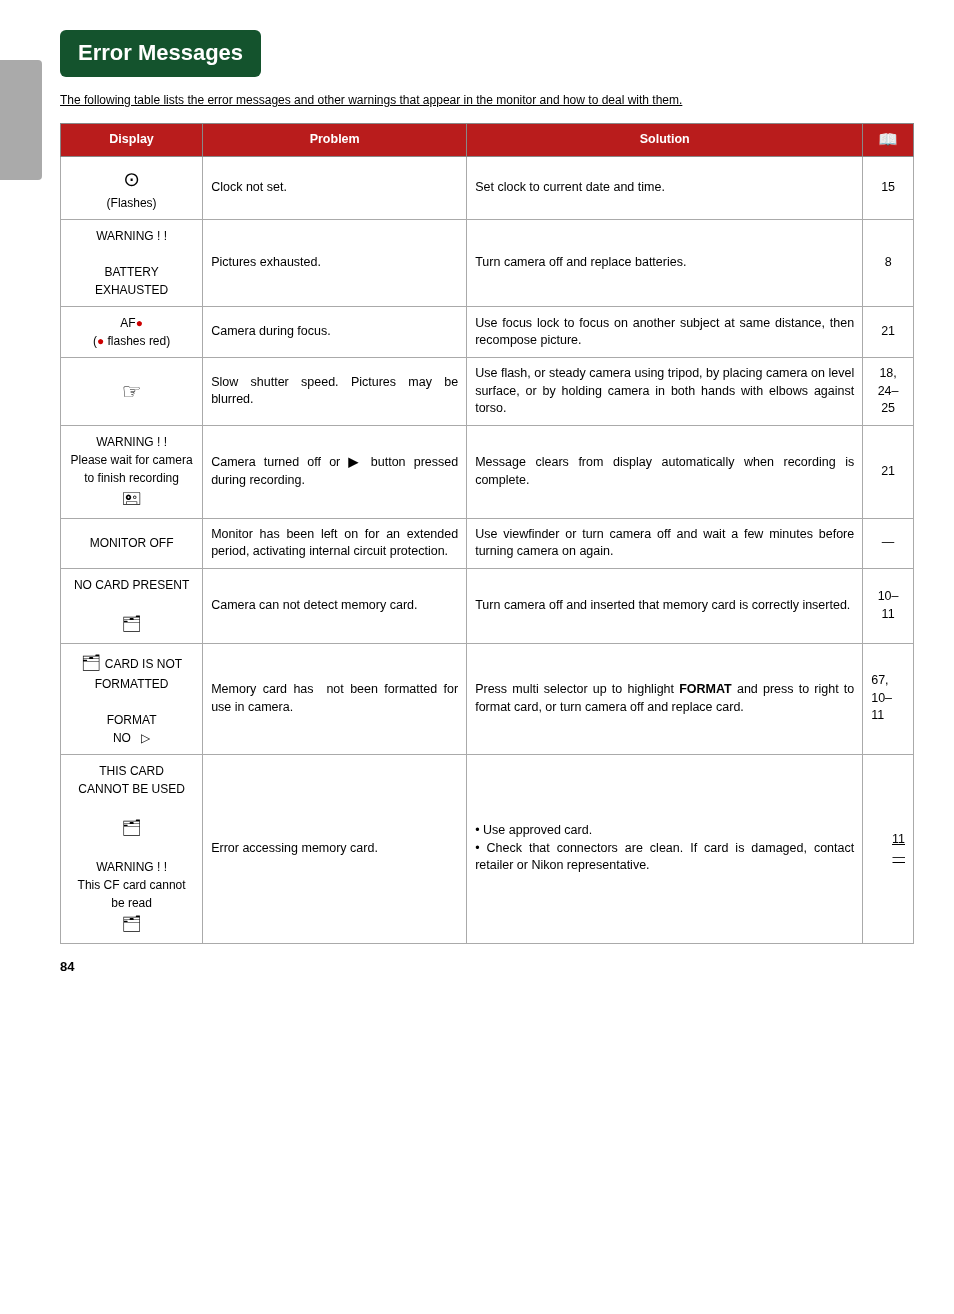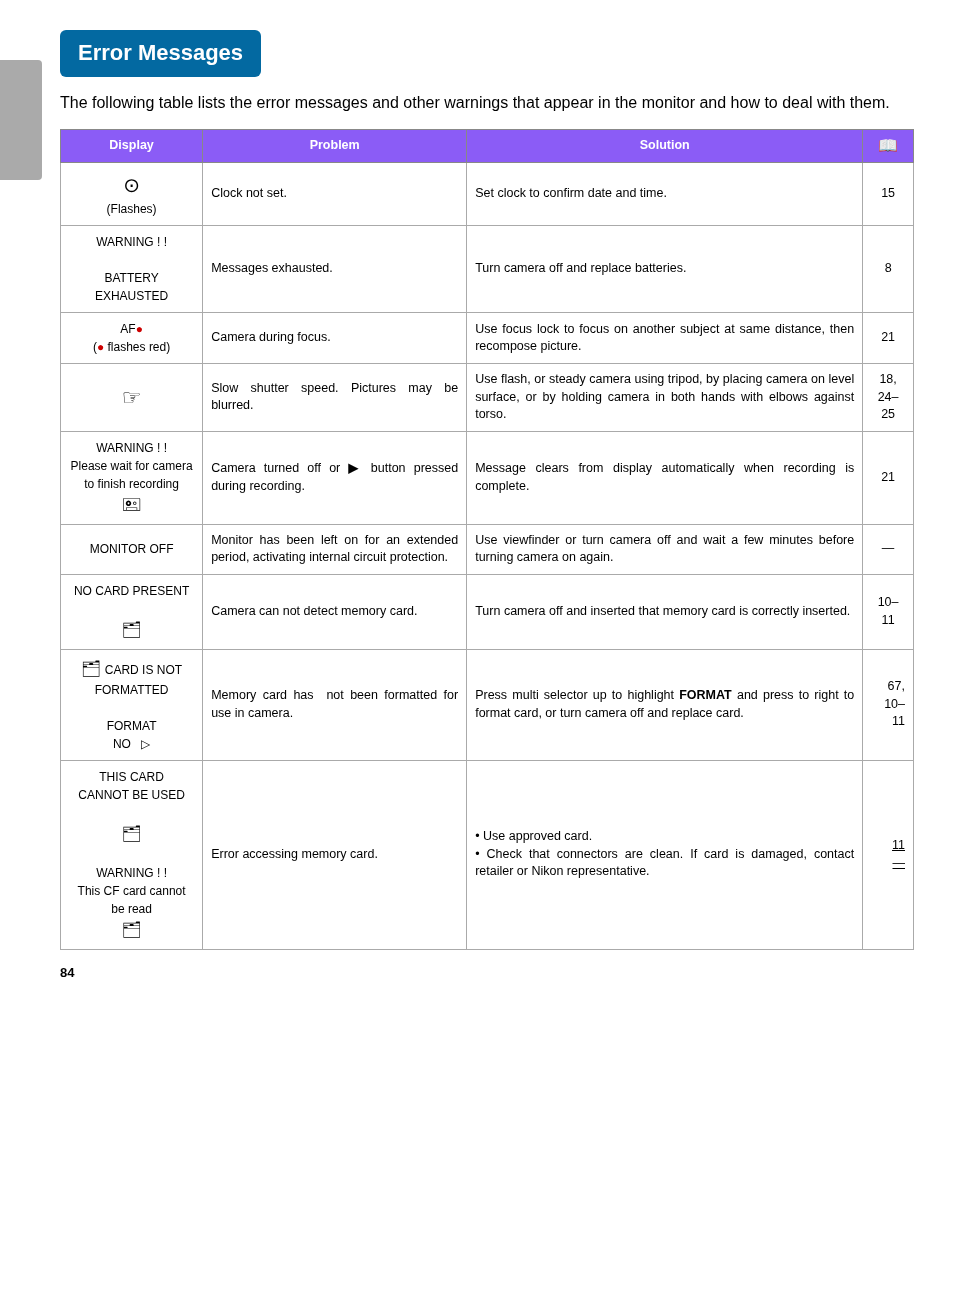--- a/index.html
+++ b/index.html
@@ -18,45 +18,46 @@
       position: absolute;
       left: 0;
       top: 60px;
       width: 42px;
       height: 120px;
       background: #aaa;
       border-radius: 0 4px 4px 0;
     }
 
     .page-title {
-      background: #0369a1;
+      background: #14532d;
       color: #fff;
       font-size: 22px;
       font-weight: bold;
       padding: 8px 18px;
       border-radius: 6px;
       display: inline-block;
       margin-bottom: 14px;
       margin-top: 10px;
     }
 
     .intro {
-      font-size: 16px;
+      font-size: 12px;
       margin-bottom: 14px;
       line-height: 1.5;
+      text-decoration: underline;
     }
 
     table {
       width: 100%;
       border-collapse: collapse;
       font-size: 12.5px;
     }
 
     thead tr th {
-      background: #8b5cf6;
+      background: #b91c1c;
       color: #fff;
       padding: 5px 8px;
       font-weight: bold;
       text-align: center;
       border: 1px solid #888;
     }
 
     thead tr th:first-child { width: 140px; }
     thead tr th:nth-child(2) { width: 260px; }
     thead tr th:nth-child(3) { width: 390px; }
@@ -108,26 +109,26 @@
       <th>Display</th>
       <th>Problem</th>
       <th>Solution</th>
       <th style="font-size:16px;">📖</th>
     </tr>
   </thead>
   <tbody id="table-body">
   <tr>
         <td class="display-cell" style="white-space: pre-line; font-size: 12px; line-height: 1.5;"><span style="font-size:20px;">⊙</span><br>(Flashes)</td>
         <td style="text-align: justify;">Clock not set.</td>
-        <td class="solution-cell" style="white-space: pre-line;">Set clock to confirm date and time.</td>
+        <td class="solution-cell" style="white-space: pre-line;">Set clock to current date and time.</td>
         <td style="text-align: center; white-space: pre-line;">15</td>
       </tr>
       <tr>
         <td class="display-cell" style="white-space: pre-line; font-size: 12px; line-height: 1.5;">WARNING ! !<br><br>BATTERY<br>EXHAUSTED</td>
-        <td style="text-align: justify;">Messages exhausted.</td>
+        <td style="text-align: justify;">Pictures exhausted.</td>
         <td class="solution-cell" style="white-space: pre-line;">Turn camera off and replace batteries.</td>
         <td style="text-align: center; white-space: pre-line;">8</td>
       </tr>
       <tr>
         <td class="display-cell" style="white-space: pre-line; font-size: 12px; line-height: 1.5;">AF<span style="color:#c00;">●</span><br>(<span style="color:#c00;">●</span> flashes red)</td>
         <td style="text-align: justify;">Camera during focus.</td>
         <td class="solution-cell" style="white-space: pre-line;">Use focus lock to focus on another subject at same distance, then recompose picture.</td>
         <td style="text-align: center; white-space: pre-line;">21</td>
       </tr>
       <tr>
@@ -152,21 +153,21 @@
       <tr>
         <td class="display-cell" style="white-space: pre-line; font-size: 12px; line-height: 1.5; margin-left: 17px;">NO CARD PRESENT<br><br><span style="font-size:16px;">🗂</span></td>
         <td style="text-align: justify;">Camera can not detect memory card.</td>
         <td class="solution-cell" style="white-space: pre-line;">Turn camera off and inserted that memory card is correctly inserted.</td>
         <td style="text-align: center; white-space: pre-line;">10–11</td>
       </tr>
       <tr>
         <td class="display-cell" style="white-space: pre-line; font-size: 12px; line-height: 1.5;"><span style="font-size:16px;">🗂</span> CARD IS NOT<br>FORMATTED<br><br>FORMAT<br>NO &nbsp;&nbsp;▷</td>
         <td style="text-align: justify;">Memory card has &nbsp;not been formatted for use in camera.</td>
         <td class="solution-cell">Press multi selector up to highlight <strong>FORMAT</strong> and press to right to format card, or turn camera off and replace card.</td>
-        <td style="text-align: right; white-space: pre-line;">67,
+        <td style="text-align: left; white-space: pre-line;">67,
 10–11</td>
       </tr>
       <tr>
         <td class="display-cell" style="white-space: pre-line; font-size: 12px; line-height: 1.5;">THIS CARD<br>CANNOT BE USED<br><br><span style="font-size:16px;">🗂</span><br><br>WARNING ! !<br>This CF card cannot<br>be read<br><span style="font-size:16px;">🗂</span></td>
         <td style="text-align: justify;">Error accessing memory card.</td>
         <td class="solution-cell">• Use approved card.<br>• Check that connectors are clean. If card is damaged, contact retailer or Nikon representative.</td>
         <td style="text-align: right; white-space: pre-line; text-decoration: underline;">11
 —</td>
       </tr>
     </tbody>

